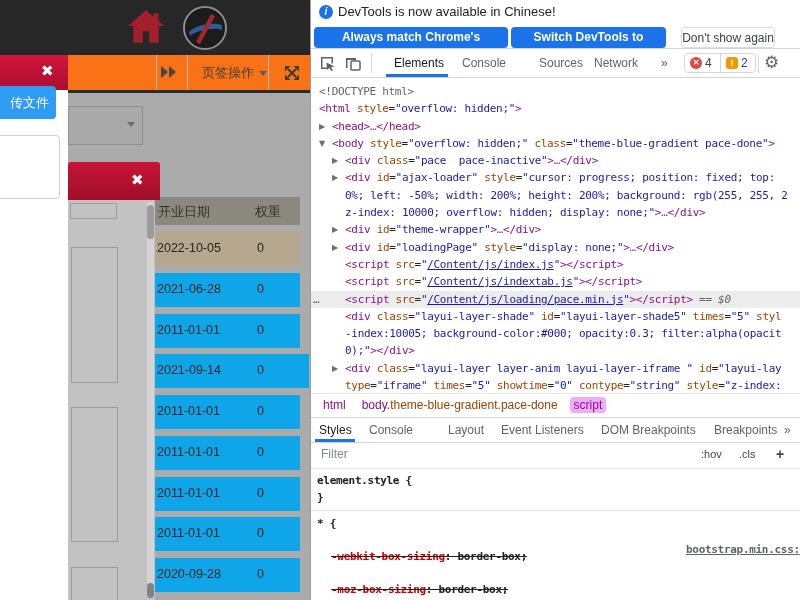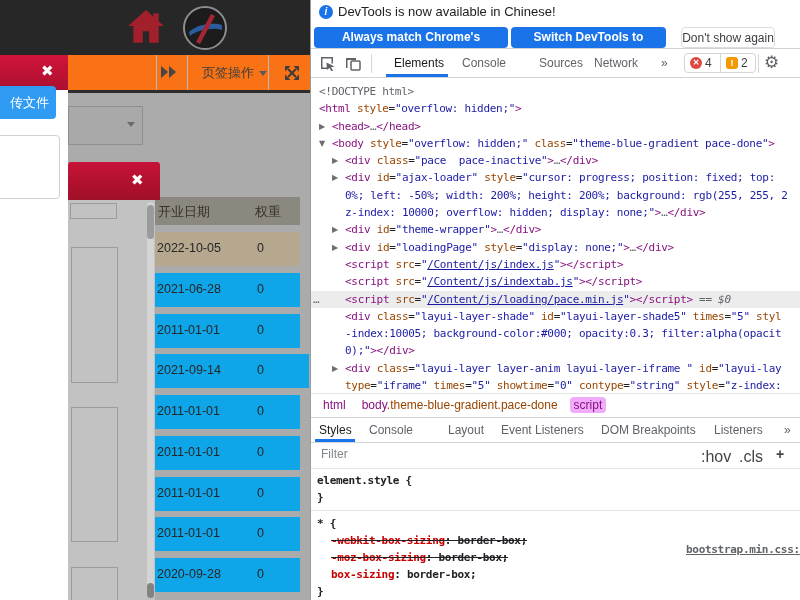--- a/index.html
+++ b/index.html
@@ -69,26 +69,26 @@
   .crumb{position:relative;display:inline-block;margin-left:8px;margin-top:3px;padding:1px 4px;font-size:12px;border-radius:4px;cursor:pointer;}
   .crumb.sel{background:#f0abfc;}
   
   #styles-tabs{position:absolute;left:0;top:417px;width:490px;height:26px;border-top:1px solid #d0d4d9;border-bottom:1px solid #d0d4d9;box-sizing:border-box;background:#fff;}
   .stab{position:absolute;top:0;height:24px;line-height:24px;font-size:12px;color:#5f6368;cursor:pointer;}
   .stab.sel{color:#1a1a1a;}
   .stab-underline{position:absolute;left:4px;top:21px;width:40px;height:3px;background:#1a73e8;}
   #filter-bar{position:absolute;left:0;top:443px;width:490px;height:25px;border-bottom:1px solid #e6e6e6;}
   #filter-input{position:absolute;left:8px;top:3px;width:300px;border:none;outline:none;font-size:12px;font-family:"Liberation Sans",sans-serif;color:#202124;background:transparent;}
   #filter-input::placeholder{color:#80868b;}
-  .toggle{position:absolute;top:5px;font-size:16px;color:#444;cursor:pointer;}
+  .toggle{position:absolute;top:5px;font-size:11px;color:#444;cursor:pointer;}
   
   #rules{position:absolute;left:0;top:468px;width:490px;height:132px;overflow:hidden;font-family:"DejaVu Sans Mono",monospace;font-size:11px;letter-spacing:-0.3px;color:#202124;}
   .rule{position:relative;padding:4px 0 4px 6px;border-bottom:1px solid #e3e3e3;font-weight:bold;}
   .rline{height:17px;line-height:17px;white-space:pre;}
-  .rprop{padding-left:14px;}
+  .rprop{padding-left:14px;margin-top:16px;}
   .pname{color:#c80000;}
   .struck{text-decoration:line-through;}
   .rsrc{position:absolute;top:4px;left:375px;color:#5f6368;text-decoration:underline;white-space:pre;cursor:pointer;margin-top:28px;}
 </style>
 </head>
 <body>
 
 <div id="root">
 
   <div id="app">
@@ -260,21 +260,21 @@
 
     <div id="crumbs"><span class="crumb"><span class="c-t">html</span></span><span class="crumb"><span class="c-t">body</span><span class="c-a">.theme-blue-gradient.pace-done</span></span><span class="crumb sel"><span class="c-t">script</span></span></div>
 
     <div id="styles-tabs">
       <div class="stab-underline"></div>
     <span class="stab sel" style="left: 8px;">Styles</span>
         <span class="stab" style="left: 58px;">Console</span>
         <span class="stab" style="left: 137px;">Layout</span>
         <span class="stab" style="left: 190px;">Event Listeners</span>
         <span class="stab" style="left: 290px;">DOM Breakpoints</span>
-        <span class="stab" style="left: 403px;">Listeners</span>
+        <span class="stab" style="left: 403px;">Breakpoints</span>
         <span class="stab" style="left: 473px;">»</span>
       </div>
 
     <div id="filter-bar">
       <input id="filter-input" placeholder="Filter" style="">
       <span class="toggle" style="left:390px;">:hov</span>
       <span class="toggle" style="left:428px;">.cls</span>
       <span class="toggle" style="left:465px;font-size:14px;font-weight:bold;top:3px;">+</span>
     </div>
 

